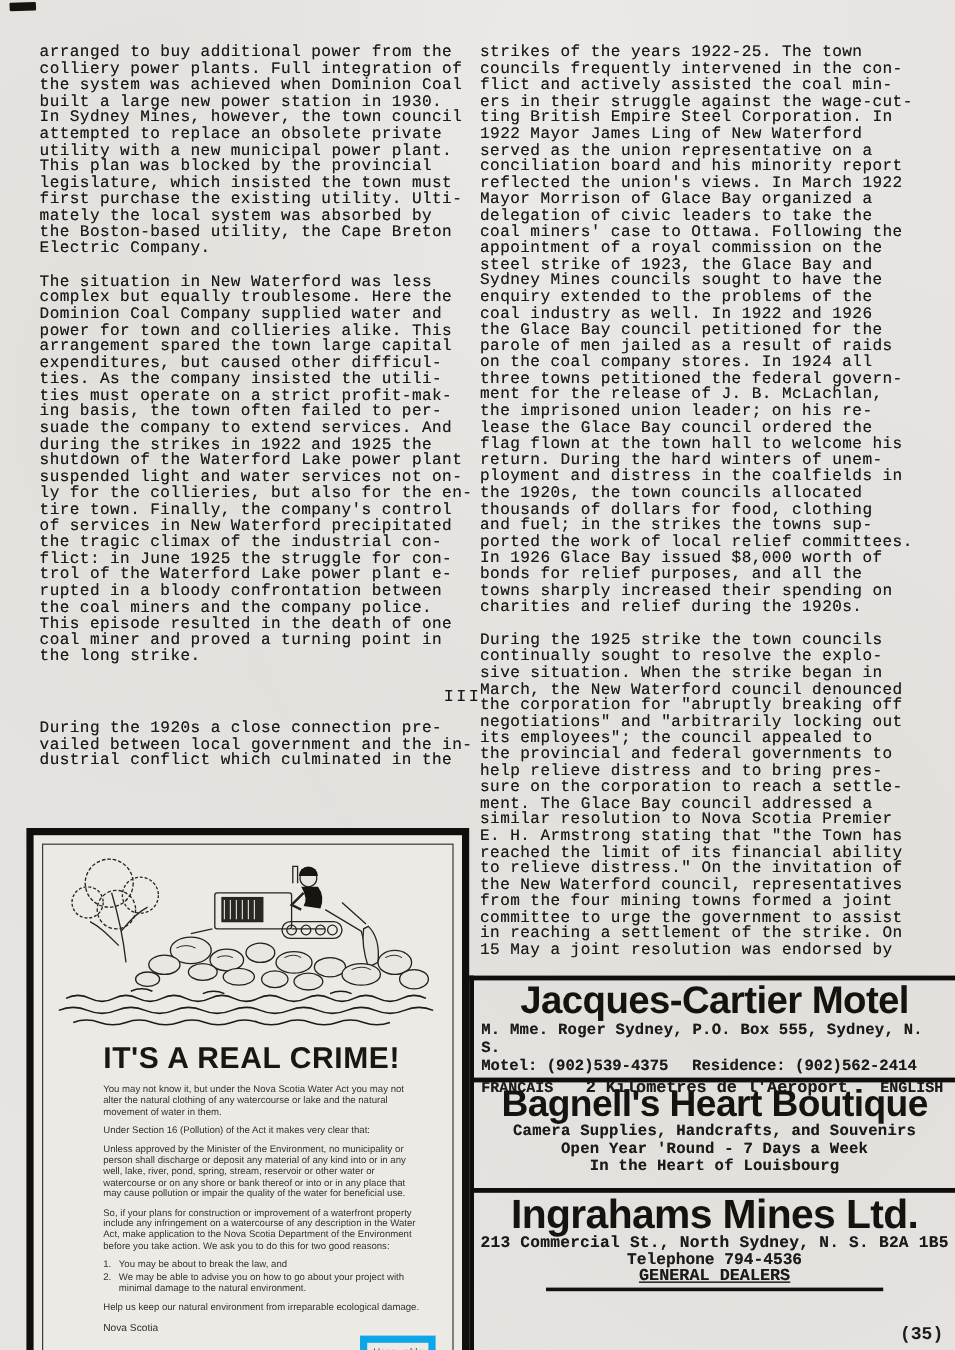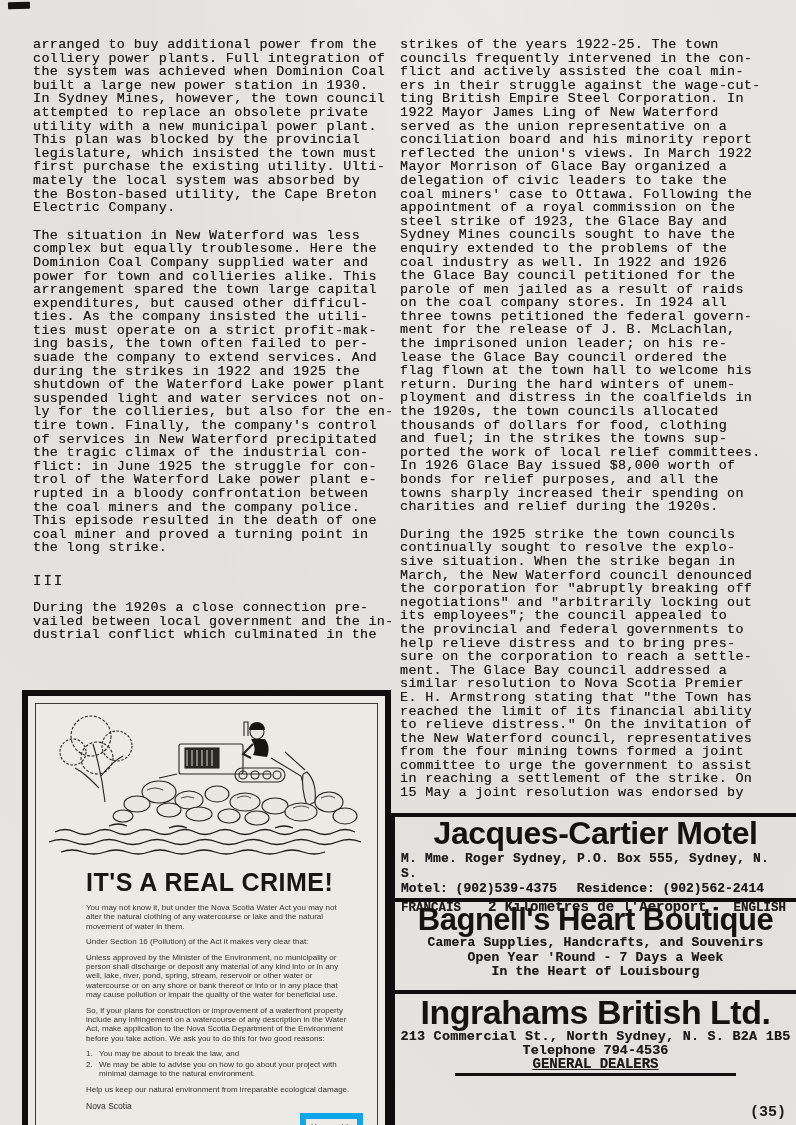--- a/index.html
+++ b/index.html
@@ -17,21 +17,21 @@
     font-family:"Liberation Mono","DejaVu Sans Mono",monospace;
     font-size:13.4px;line-height:13.6px;letter-spacing:0.35px;
     white-space:pre-wrap;color:#1b1a18;
     text-shadow:0 0 0.5px rgba(20,20,18,0.6);
   }
   .col{position:absolute;top:38px;}
   .col-left{left:33px;width:368px;}
   .col-right{left:400px;width:380px;}
   .col p{margin:0 0 14px 0;}
   .sec-head{
-    text-align:left;font-size:14px;letter-spacing:2px;margin:18px 0 12px 0;
+    text-align:right;font-size:14px;letter-spacing:2px;margin:18px 0 12px 0;
     font-family:"Liberation Mono","DejaVu Sans Mono",monospace;color:#1b1a18;
     text-shadow:0 0 0.5px rgba(20,20,18,0.6);
   }
   
   .corner-mark{position:absolute;left:8px;top:2px;width:22px;height:7px;background:#15140f;transform:rotate(-2deg);border-radius:1px;}
 
   
   .psa{
     position:absolute;left:22px;top:646px;width:369px;height:596px;
     border:6px solid #100f0d;box-sizing:border-box;background:#eceae5;margin-top:44px;
@@ -332,21 +332,21 @@
     </div>
 
     <div class="ad bagnell ad-rule">
       <div class="ad-title">Bagnell's Heart Boutique</div>
       <div class="line mono-b">Camera Supplies, Handcrafts, and Souvenirs</div>
       <div class="line mono-b">Open Year 'Round - 7 Days a Week</div>
       <div class="line mono-b">In the Heart of Louisbourg</div>
     </div>
 
     <div class="ad ingrahams">
-      <div class="ad-title">Ingrahams British Ltd.</div>
+      <div class="ad-title">Ingrahams Mines Ltd.</div>
       <div class="addr mono-b">213 Commercial St., North Sydney, N. S.  B2A 1B5</div>
       <div class="phone mono-b">Telephone 794-4536</div>
       <div class="dealers mono-b">GENERAL DEALERS</div>
       <div class="rule"></div>
       <div class="page-num">(35)</div>
     </div>
 
   </div>
 
 </div>

